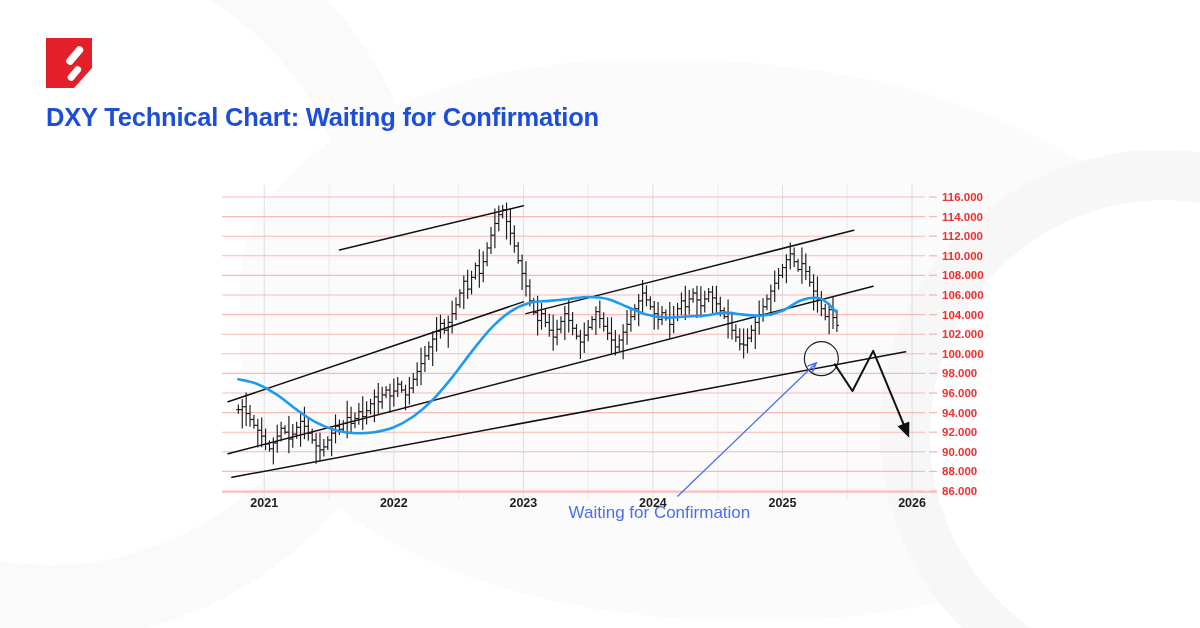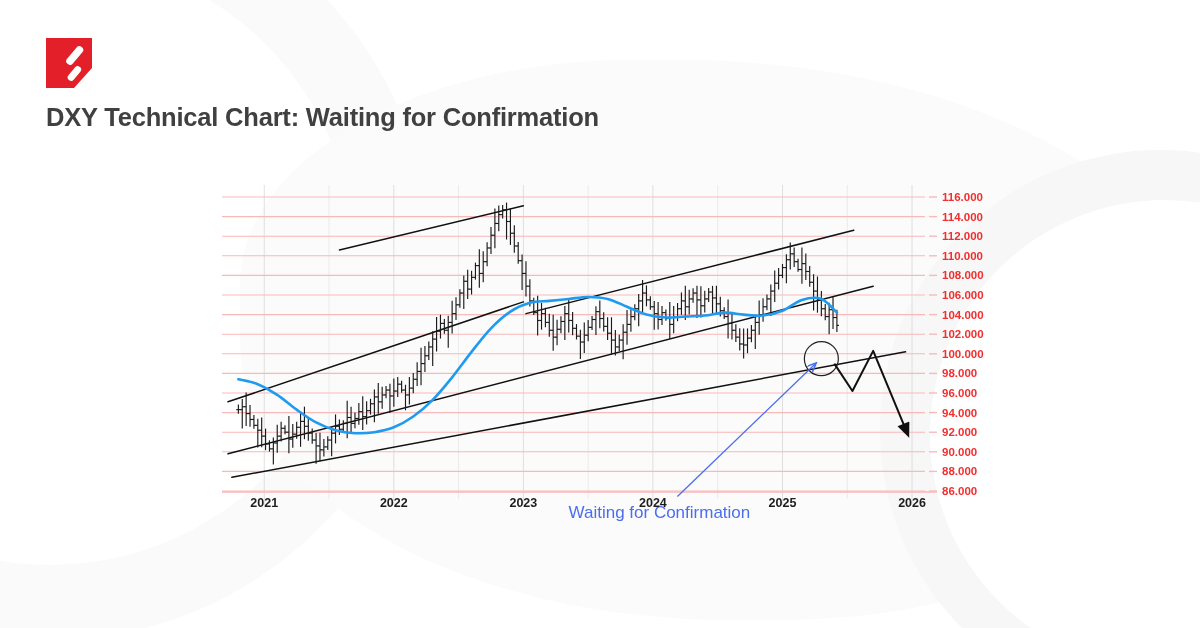--- a/index.html
+++ b/index.html
@@ -53,21 +53,21 @@
     width: 46px; height: 50px;
   }
 
   
   #title {
     position: absolute;
     left: 46px; top: 103px;
     font-size: 25.5px;
     font-weight: bold;
     letter-spacing: -0.2px;
-    color: #404040;
+    color: #1d4ed8;
     white-space: nowrap;
   }
 
   
   #chart-wrap {
     position: absolute;
     left: 0; top: 0;
     width: 1200px; height: 628px;
   }
   #chart-svg { display: block; }

